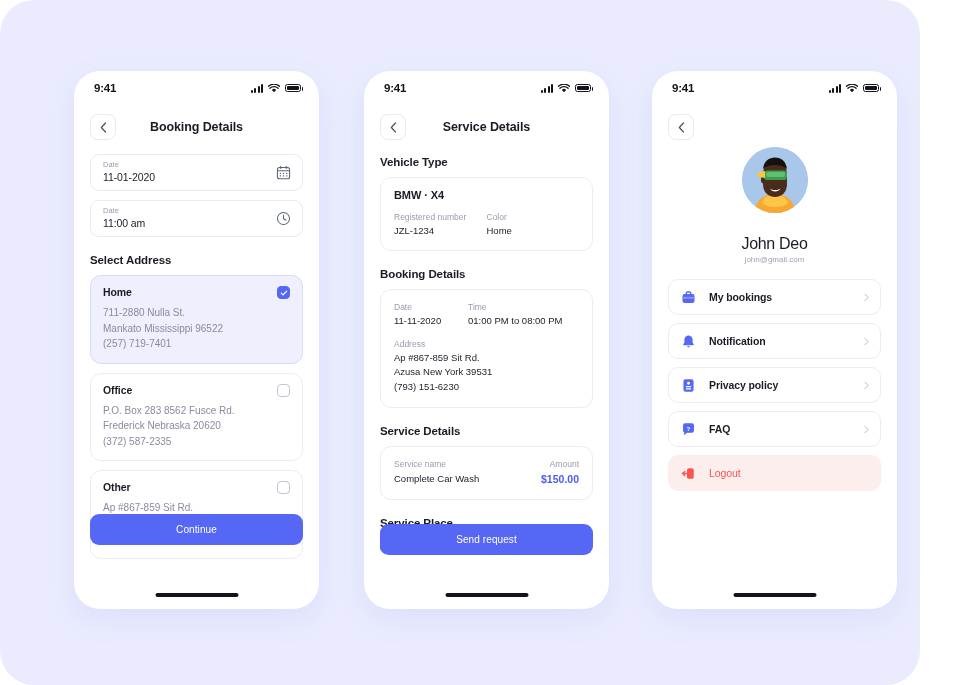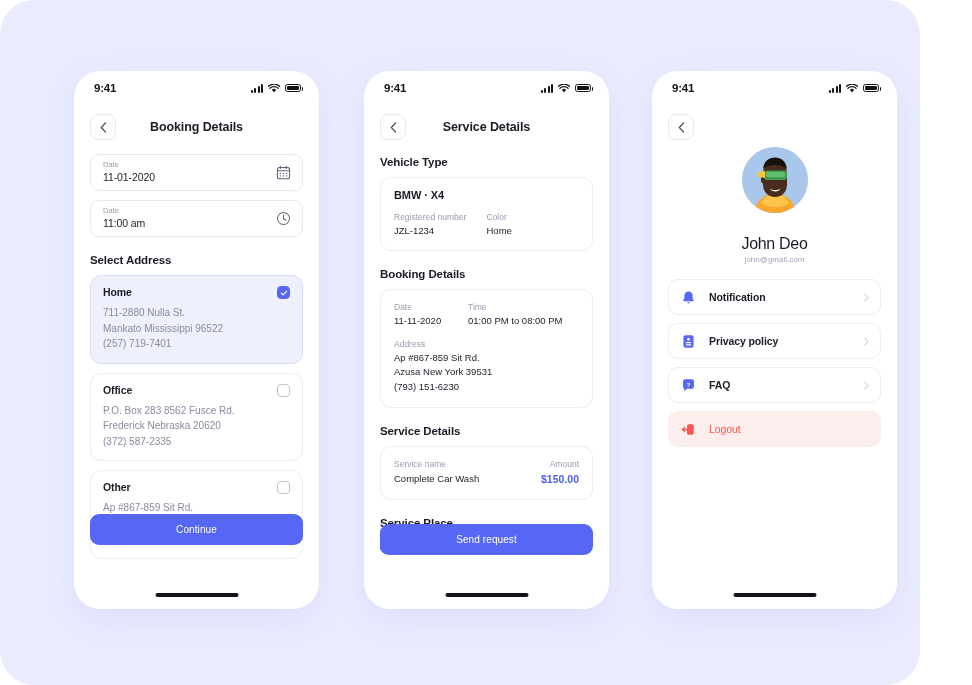--- a/index.html
+++ b/index.html
@@ -469,20 +469,33 @@
             <path d="M15.5 25.5 L23 24 L23 31 L15.5 29.5 Z" fill="#f8c93d"></path>
             <path d="M28 41.5 C30 43.5 36 43.5 38.5 41.5 C37 45.5 29.5 45.5 28 41.5 Z" fill="#ffffff"></path>
           </svg>
         </div>
         <div class="pname">John Deo</div>
         <div class="pmail">john@gmail.com</div>
       </div>
 
       <div class="menu">
 
+        <div class="menu-item">
+          <span class="menu-icon">
+            <svg width="15" height="15" viewBox="0 0 16 16">
+              <path d="M5.6 4.2 V3.4 a1.3 1.3 0 0 1 1.3-1.3 h2.2 a1.3 1.3 0 0 1 1.3 1.3 V4.2" stroke="#5667f5" stroke-width="1.4" fill="none" stroke-linecap="round"></path>
+              <rect x="1.6" y="4.2" width="12.8" height="9.6" rx="2.2" fill="#5667f5"></rect>
+              <rect x="1.6" y="7.4" width="12.8" height="1.8" fill="#8d9bfa"></rect>
+            </svg>
+          </span>
+          <span class="menu-label">My bookings</span>
+          <svg class="chev" width="5" height="9" viewBox="0 0 6 10">
+            <path d="M1 1 L5 5 L1 9" stroke="#b5b5c6" stroke-width="1.1" fill="none" stroke-linecap="round" stroke-linejoin="round"></path>
+          </svg>
+        </div>
 
         <div class="menu-item">
           <span class="menu-icon">
             <svg width="15" height="15" viewBox="0 0 16 16">
               <path d="M8 1.6 a4.4 4.4 0 0 1 4.4 4.4 v3.1 l1.1 1.9 a0.7 0.7 0 0 1 -0.6 1.1 H3.1 a0.7 0.7 0 0 1 -0.6 -1.1 L3.6 9.1 V6 A4.4 4.4 0 0 1 8 1.6 Z" fill="#5667f5"></path>
               <path d="M6.3 13.1 a1.8 1.8 0 0 0 3.4 0 Z" fill="#5667f5"></path>
             </svg>
           </span>
           <span class="menu-label">Notification</span>
           <svg class="chev" width="5" height="9" viewBox="0 0 6 10">

